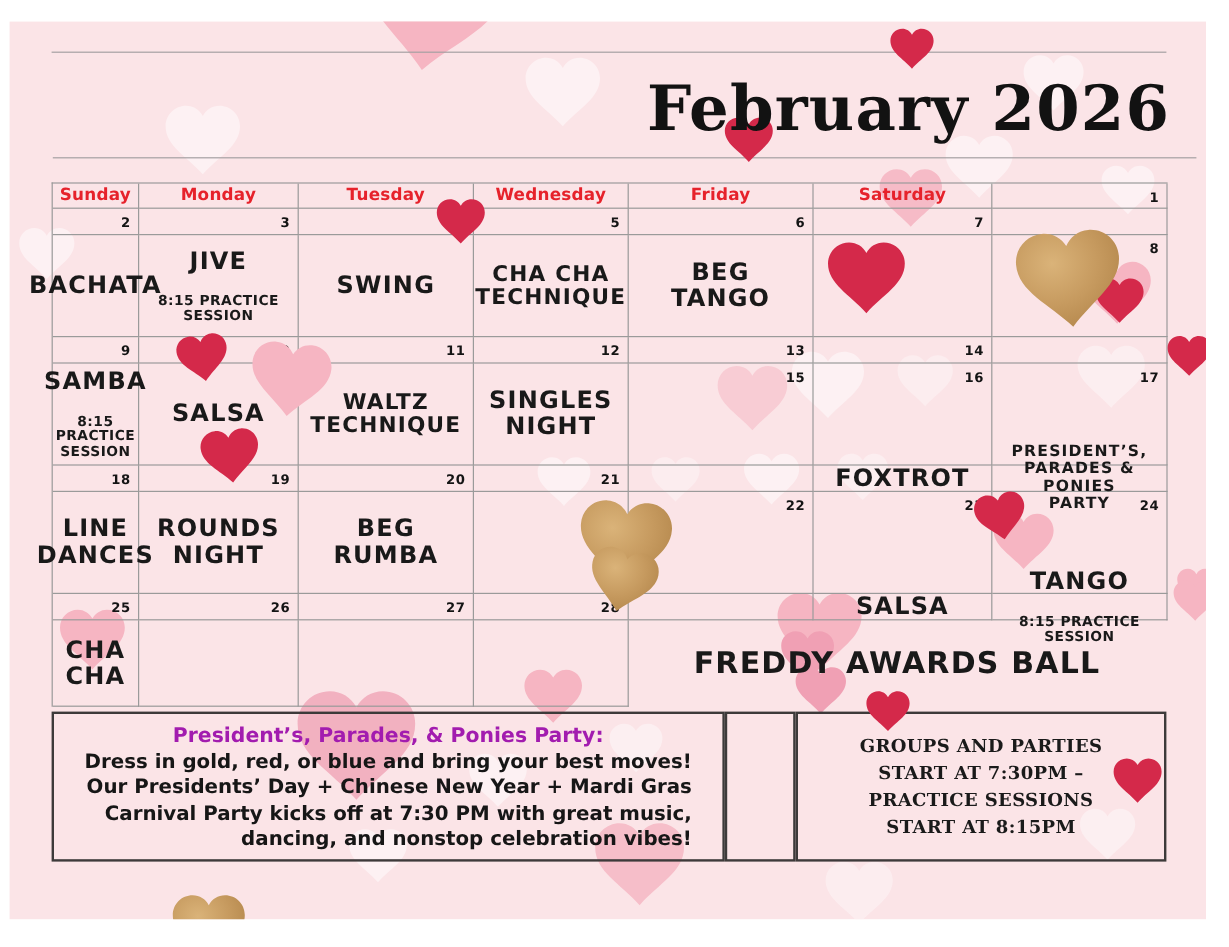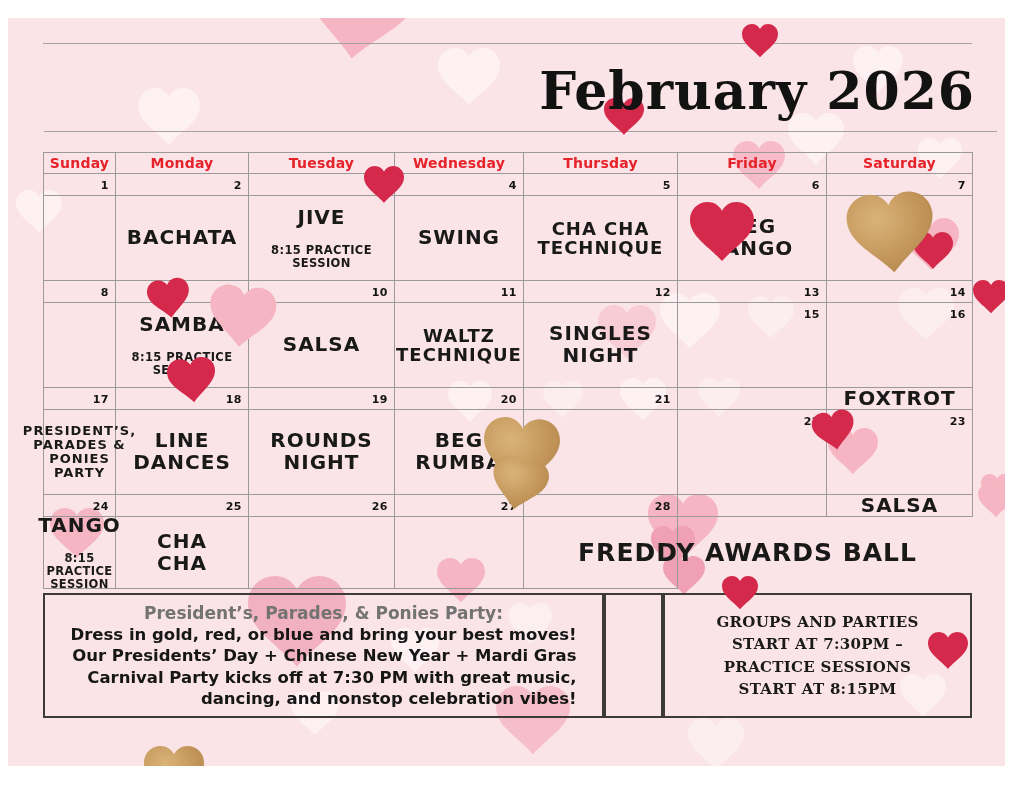--- a/index.html
+++ b/index.html
@@ -31,21 +31,21 @@
   .sub{position:relative;z-index:4;font-weight:bold;color:#191919;text-align:center;
     white-space:pre-line;line-height:1.1;font-size:11.5px;letter-spacing:.4px;margin-top:16px;}
   .span-evt{position:absolute;left:515px;top:498px;width:449px;height:72px;z-index:4;
     display:flex;align-items:center;justify-content:center;font-weight:bold;font-size:25px;
     letter-spacing:1px;color:#191919;white-space:nowrap;}
   .note-box{position:absolute;top:575px;height:125px;border:2px solid #3d3a3a;z-index:2;
     box-sizing:border-box;display:flex;flex-direction:column;align-items:center;justify-content:center;}
   .note-left{left:35px;width:561px;}
   .note-mid{left:596px;width:59px;}
   .note-right{left:655px;width:309px;}
-  .party-title{position:relative;z-index:4;font-weight:bold;font-size:17px;color:#737373;text-align:center;line-height:1.3;}
+  .party-title{position:relative;z-index:4;font-weight:bold;font-size:17px;color:#a21caf;text-align:center;line-height:1.3;}
   .party-body{position:relative;z-index:4;font-weight:bold;font-size:16.5px;color:#161616;text-align:right;
     white-space:pre-line;line-height:1.3;}
   .schedule-text{position:relative;z-index:4;font-family:"DejaVu Serif",serif;font-weight:bold;font-size:15px;
     color:#1a1a1a;text-align:center;white-space:pre-line;line-height:1.5;letter-spacing:.3px;}
 </style>
 </head>
 <body>
 
 <div class="stage">
   <div class="page">
@@ -165,23 +165,20 @@
           <span class="hlabel">Sunday</span>
         </div>
         <div class="cell hcell">
           <span class="hlabel">Monday</span>
         </div>
         <div class="cell hcell">
           <span class="hlabel">Tuesday</span>
         </div>
         <div class="cell hcell">
           <span class="hlabel">Wednesday</span>
-        </div>
-        <div class="cell hcell">
-          <span class="hlabel">Thursday</span>
         </div>
         <div class="cell hcell">
           <span class="hlabel">Friday</span>
         </div>
         <div class="cell hcell">
           <span class="hlabel">Saturday</span>
         </div>
         <div class="cell ncell"><span class="num">1</span></div>
         <div class="cell ncell"><span class="num">2</span></div>
         <div class="cell ncell"><span class="num">3</span></div>

